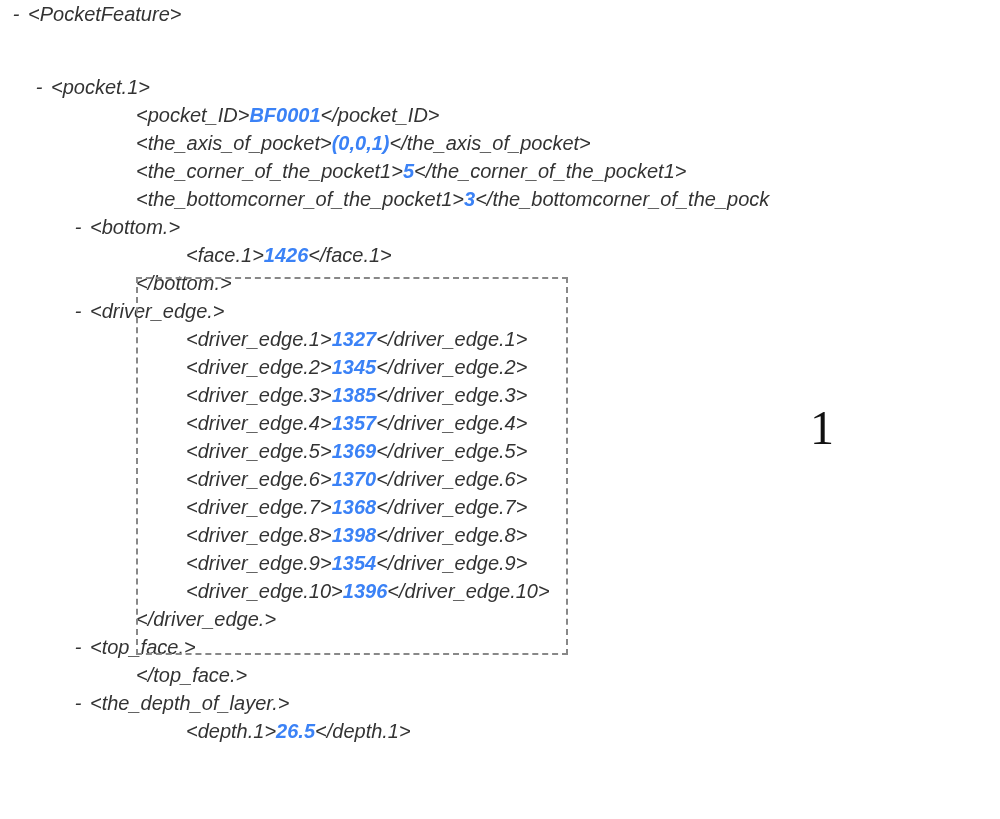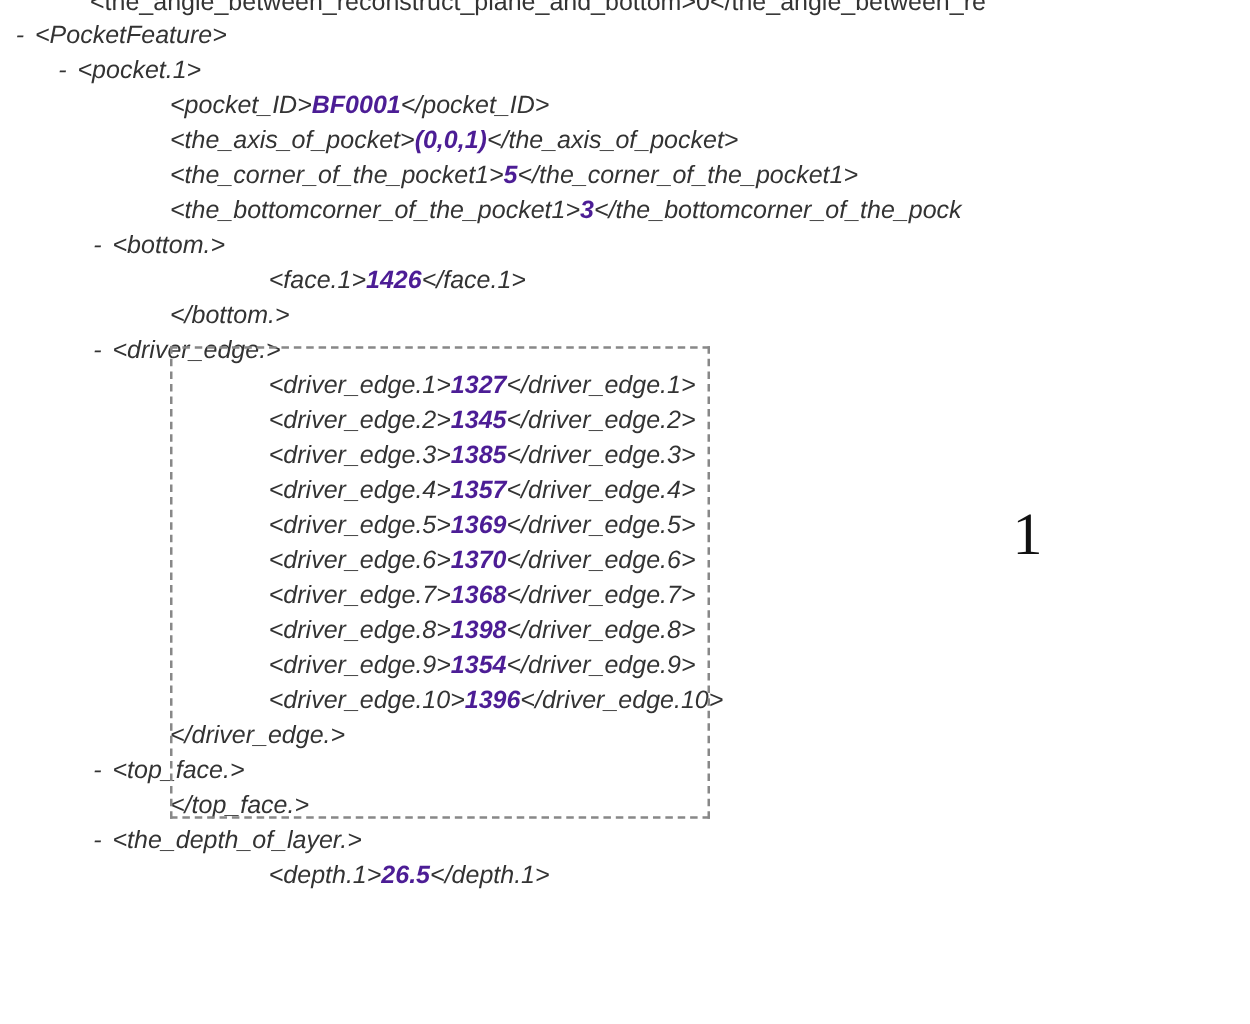--- a/index.html
+++ b/index.html
@@ -16,38 +16,38 @@
     width: 1000px;
     height: 819px;
   }
   .line {
     white-space: nowrap;
     line-height: 28px;
     height: 28px;
     font-style: italic;
   }
   .tag { color: #333333; }
-  .bold { font-weight: 700; color: #4c1d95; }
+  .bold { font-weight: 700; color: #3b82f6; }
   .dash {
     display: inline-block;
     width: 12px;
     text-align: center;
     color: #333333;
     margin-right: 6px;
   }
   .nodash {
     display: inline-block;
     width: 12px;
     margin-right: 6px;
   }
   .ind0 { padding-left: 10px; }
-  .ind1 { padding-left: 44px; }
+  .ind1 { padding-left: 33px; margin-top: 45px; }
   .ind2 { padding-left: 72px; }
   .ind3 { padding-left: 118px; }
-  .ind4 { padding-left: 168px; margin-left: 29px; }
+  .ind4 { padding-left: 168px; }
   .cutoff-top {
     height: 14px;
     overflow: hidden;
     position: relative;
   }
   .cutoff-top .inner {
     position: absolute;
     bottom: 0;
     left: 0;
     white-space: nowrap;
@@ -70,23 +70,20 @@
   }
   .arrow-svg {
     position: absolute;
   }
 </style>
 </head>
 <body>
 
 <div class="viewport">
 
-  <div class="cutoff-top">
-    <span class="inner tag">&lt;the_angle_between_reconstruct_plane_and_bottom&gt;0&lt;/the_angle_between_re</span>
-  </div>
 
   <div id="lines">
       <div class="line ind0"><span class="dash">-</span><span class="tag">&lt;PocketFeature&gt;</span></div>
       <div class="line ind1"><span class="dash">-</span><span class="tag">&lt;pocket.1&gt;</span></div>
       <div class="line ind3"><span class="nodash"></span><span class="tag">&lt;pocket_ID&gt;</span><span class="bold">BF0001</span><span class="tag">&lt;/pocket_ID&gt;</span></div>
       <div class="line ind3"><span class="nodash"></span><span class="tag">&lt;the_axis_of_pocket&gt;</span><span class="bold">(0,0,1)</span><span class="tag">&lt;/the_axis_of_pocket&gt;</span></div>
       <div class="line ind3"><span class="nodash"></span><span class="tag">&lt;the_corner_of_the_pocket1&gt;</span><span class="bold">5</span><span class="tag">&lt;/the_corner_of_the_pocket1&gt;</span></div>
       <div class="line ind3"><span class="nodash"></span><span class="tag">&lt;the_bottomcorner_of_the_pocket1&gt;</span><span class="bold">3</span><span class="tag">&lt;/the_bottomcorner_of_the_pock</span></div>
       <div class="line ind2"><span class="dash">-</span><span class="tag">&lt;bottom.&gt;</span></div>
       <div class="line ind4"><span class="nodash"></span><span class="tag">&lt;face.1&gt;</span><span class="bold">1426</span><span class="tag">&lt;/face.1&gt;</span></div>

